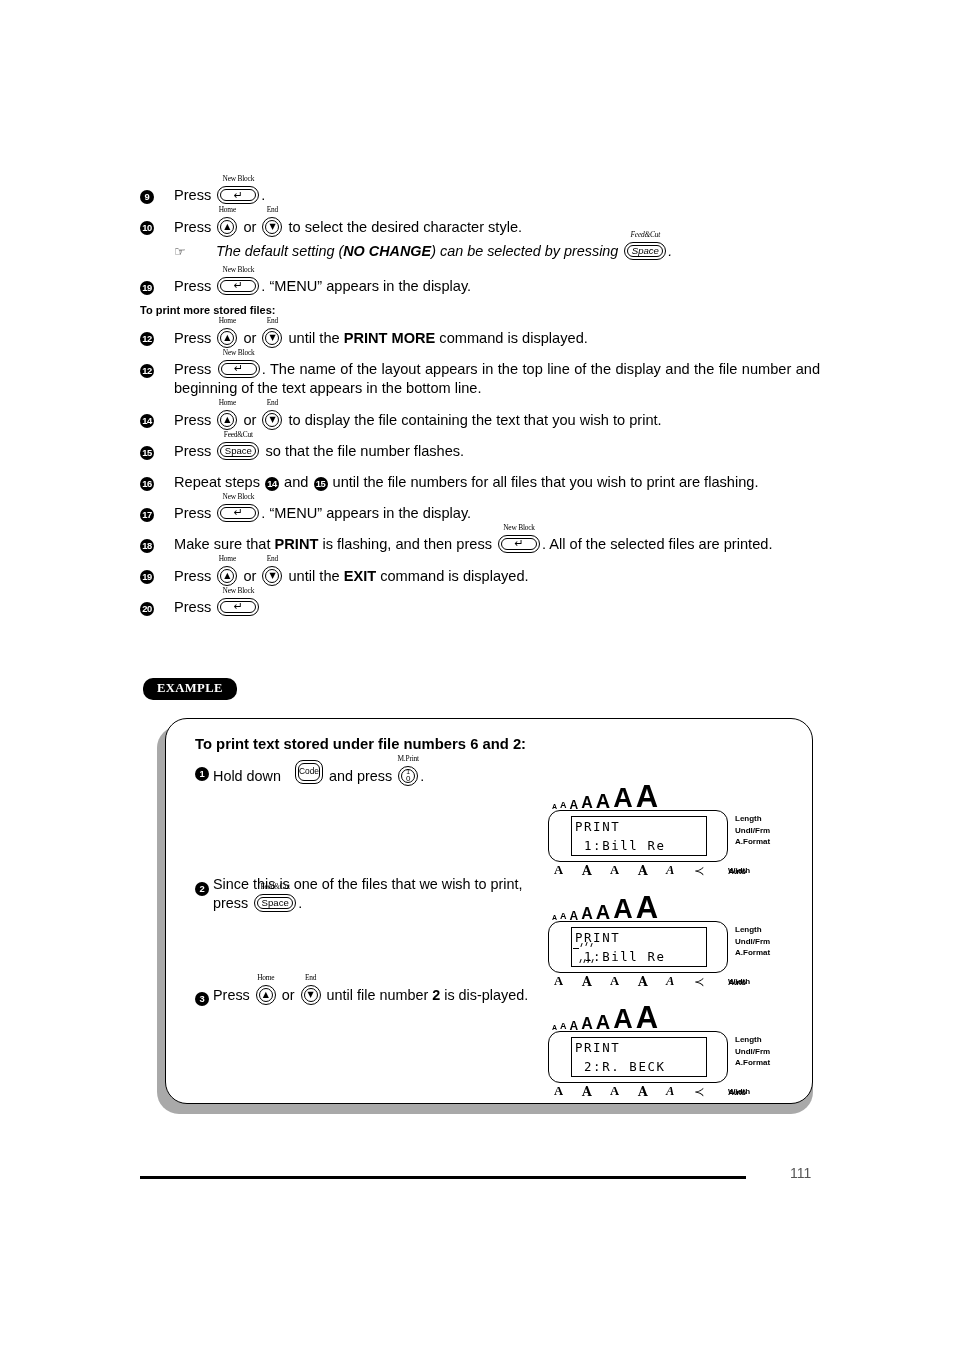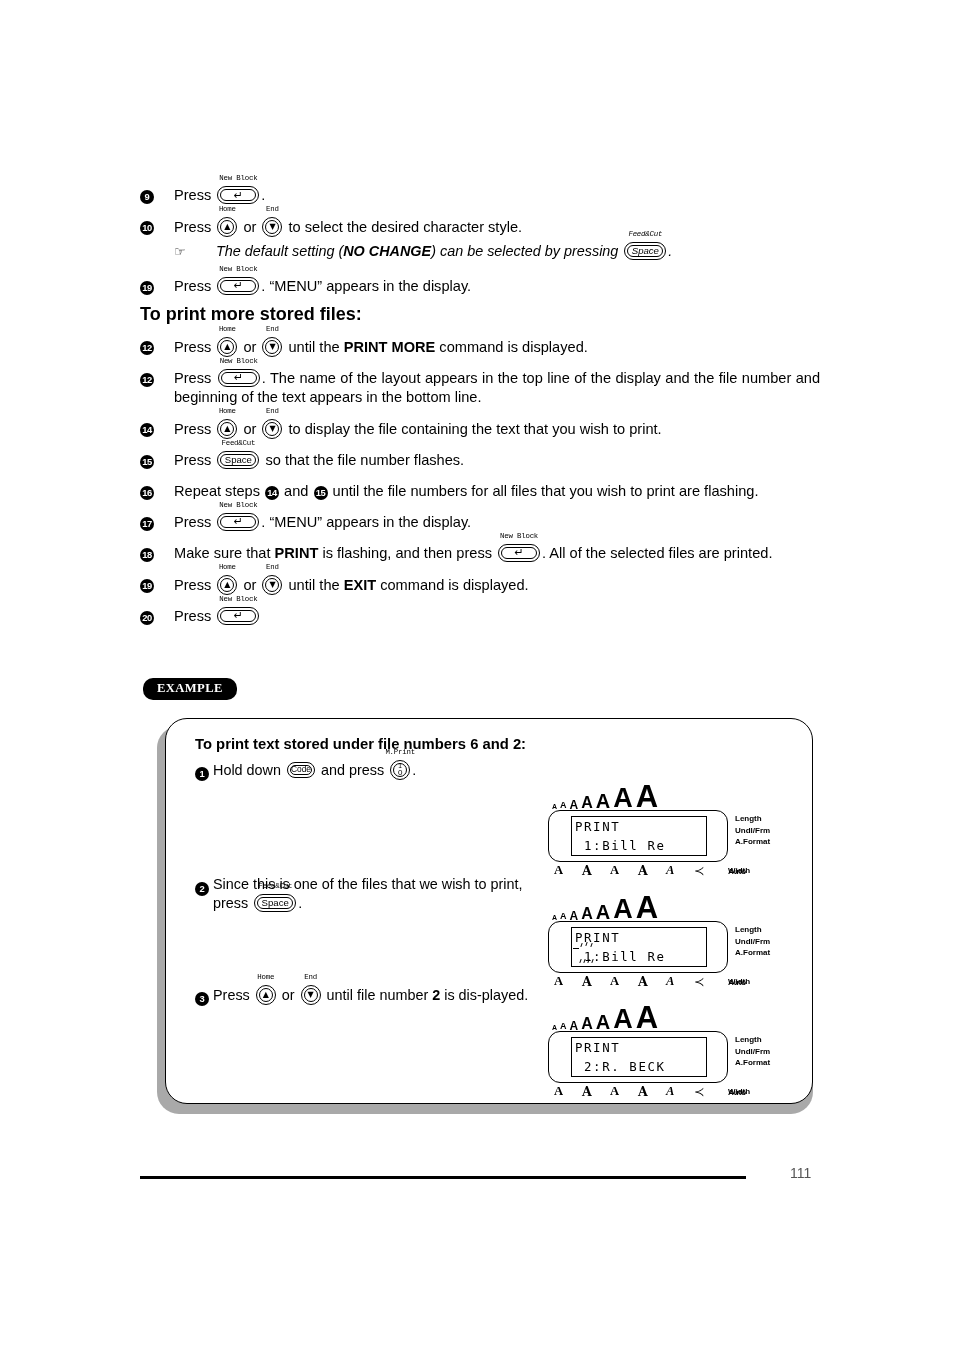--- a/index.html
+++ b/index.html
@@ -76,21 +76,21 @@
     vertical-align: baseline;
     margin: 0 2px;
   }
   .keycap-label {
     position: absolute;
     left: 50%;
     transform: translateX(-50%);
     top: -12px;
     font-size: 7.4px;
     white-space: nowrap;
-    font-family: Liberation Mono, monospace;
+    font-family: Liberation Serif, serif;
     letter-spacing: -0.2px;
   }
   
   .key-wide {
     display: inline-block;
     position: relative;
     width: 42px; height: 18px;
     border: 1.1px solid #000;
     border-radius: 9px;
     box-sizing: border-box;
@@ -141,25 +141,26 @@
     align-items: center;
     justify-content: center;
     font-size: 8px;
     font-family: "DejaVu Sans", sans-serif;
     line-height: 1;
   }
   
   .key-oval {
     display: inline-block;
     position: relative;
-    width: 28px; height: 16px;
+    width: 28px; height: 24px;
     border: 1.1px solid #000;
     border-radius: 8px;
     box-sizing: border-box;
     vertical-align: -3px;
+    margin-left: 8px;
   }
   .key-oval::before {
     content: "";
     position: absolute;
     left: 2px; top: 2px; right: 2px; bottom: 2px;
     border: 1.1px solid #000;
     border-radius: 6px;
   }
   .key-oval .glyph {
     position: absolute;
@@ -176,21 +177,21 @@
     font-size: 7px;
     line-height: 0.95;
     font-family: "Liberation Sans", sans-serif;
   }
   .key-num .glyph .top { font-size: 6.6px; }
   .key-num .glyph .bot { font-size: 8px; }
 
   
   .subhead {
     font-weight: bold;
-    font-size: 18px;
+    font-size: 11px;
     margin: 8px 0 6px 0;
   }
   b.cmd { font-weight: bold; }
   .note {
     display: flex;
     align-items: flex-start;
     margin: 2px 0 4px 0;
   }
   .note-icon {
     flex: 0 0 auto;

